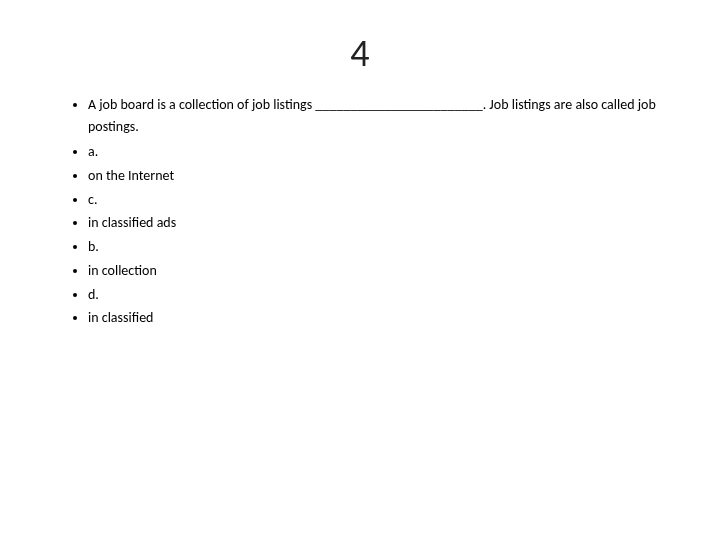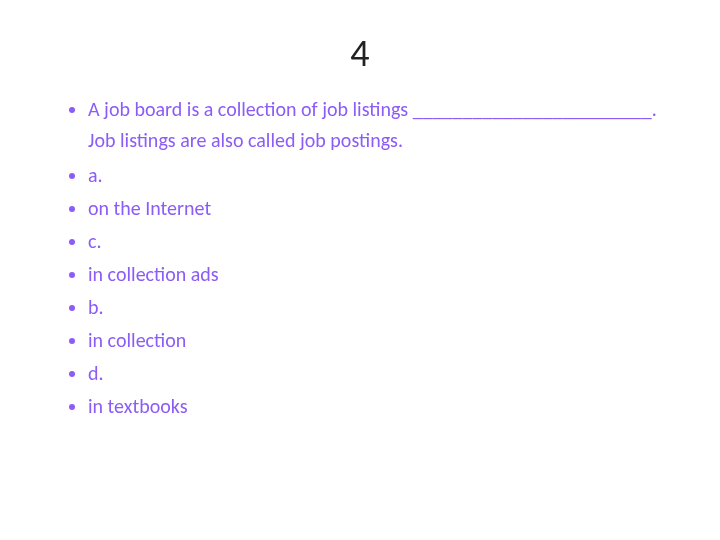--- a/index.html
+++ b/index.html
@@ -41,22 +41,22 @@
     }
 
     ul {
       list-style: disc;
       padding-left: 28px;
       line-height: 1.55;
     }
 
     ul li {
       margin-bottom: 2px;
-      font-size: 20px;
-      color: #8b5cf6;
+      font-size: 14px;
+      color: #000000;
     }
 
     .intro-item {
       margin-bottom: 4px;
     }
   </style>
 </head>
 <body>
 
 <div class="page">
@@ -69,29 +69,29 @@
       <li>
         <span>a.</span>
       </li>
       <li>
         <span>on the Internet</span>
       </li>
       <li>
         <span>c.</span>
       </li>
       <li>
-        <span>in collection ads</span>
+        <span>in classified ads</span>
       </li>
       <li>
         <span>b.</span>
       </li>
       <li>
         <span>in collection</span>
       </li>
       <li>
         <span>d.</span>
       </li>
       <li>
-        <span>in textbooks</span>
+        <span>in classified</span>
       </li>
     </ul>
   </div>
 </div>
 
 </body></html>

